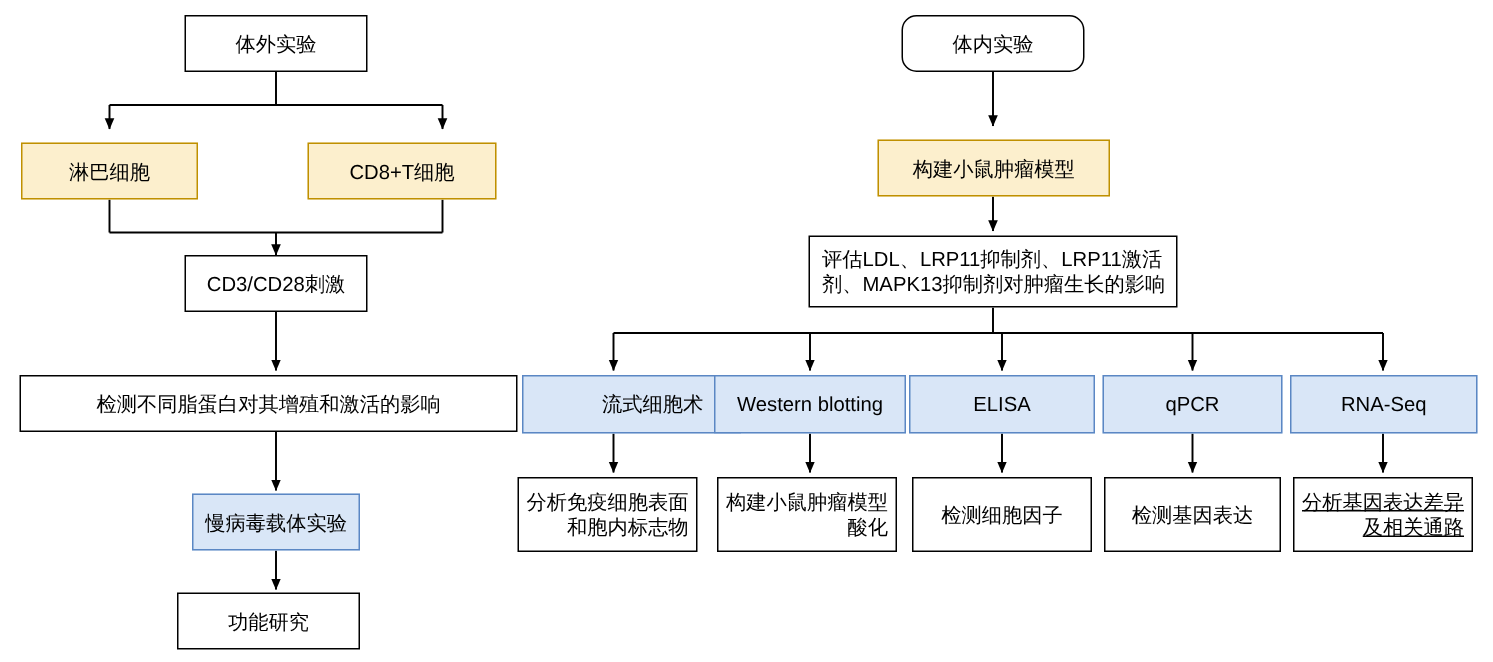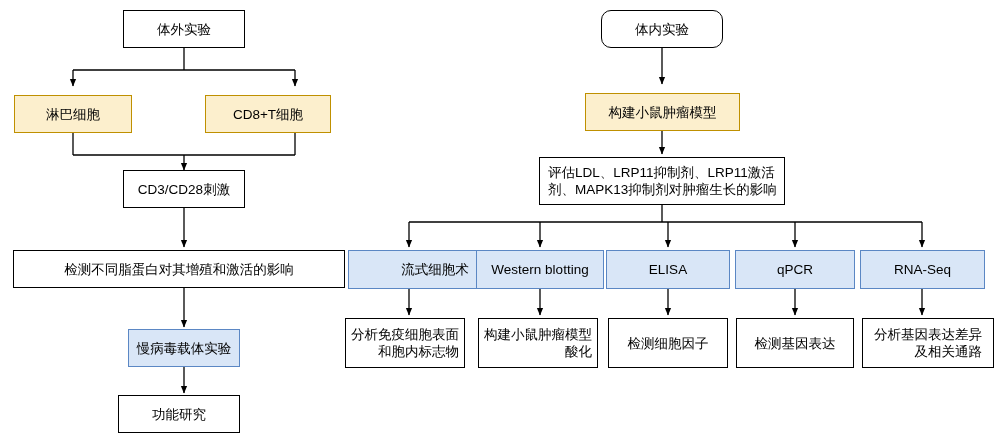--- a/index.html
+++ b/index.html
@@ -131,16 +131,16 @@
   <div class="node plain" style="left:345px; top:318px; width:120px; height:50px;">分析免疫细胞表面
 和胞内标志物</div>
 
   <div class="node plain" style="left:478px; top:318px; width:120px; height:50px;">构建小鼠肿瘤模型
 酸化</div>
 
   <div class="node plain" style="left:608px; top:318px; width:120px; height:50px;">检测细胞因子</div>
 
   <div class="node plain" style="left:736px; top:318px; width:118px; height:50px;">检测基因表达</div>
 
-  <div class="node plain" style="left:862px; top:318px; width:132px; height:50px;">分析基因表达差异
+  <div class="node plain" style="left:862px; top:318px; width:120px; height:50px;text-decoration:underline;">分析基因表达差异
 及相关通路</div>
 
 </div>
 
 </body></html>

